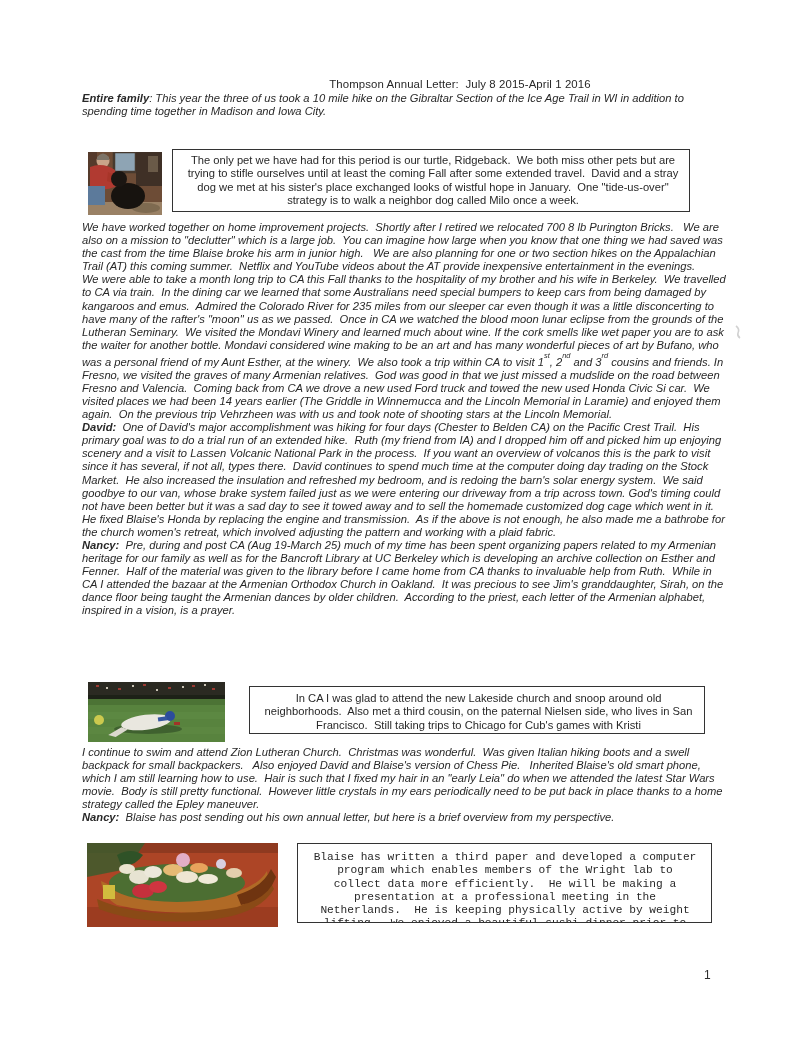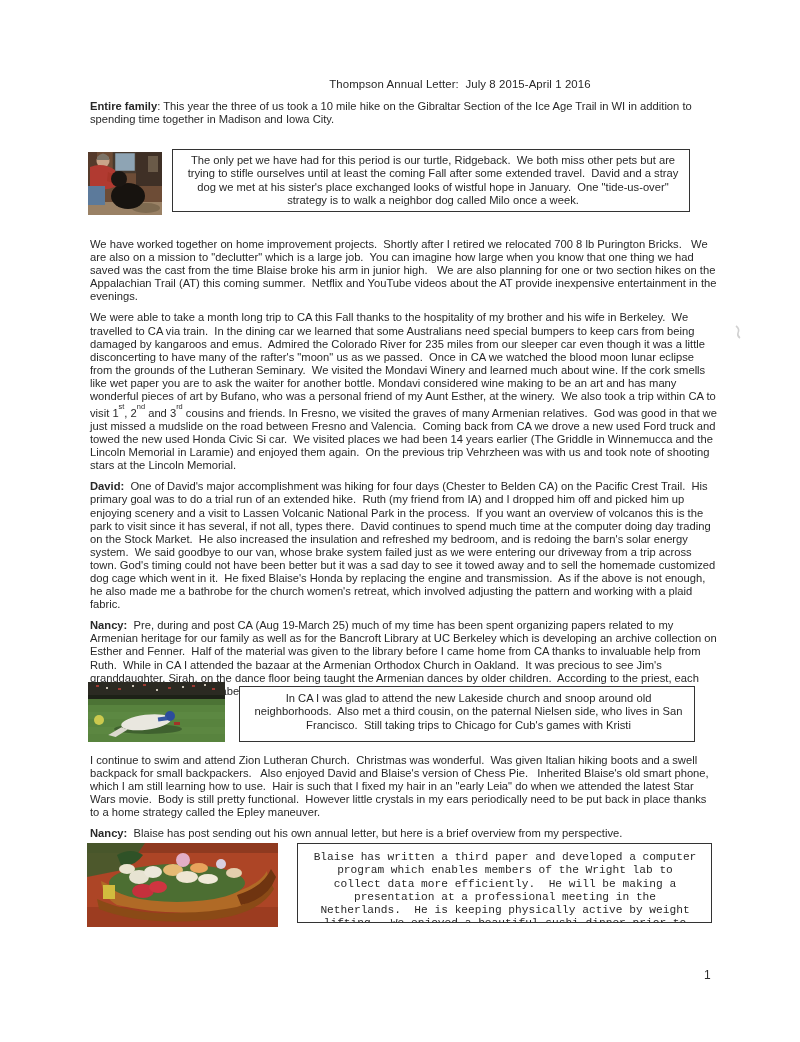--- a/index.html
+++ b/index.html
@@ -7,40 +7,40 @@
     width:800px;height:1042px;background:#ffffff;
     font-family:"Liberation Sans",sans-serif;color:#282828;
     position:relative;overflow:hidden;
   }
   .sheet{position:absolute;inset:0;background:#ffffff;}
   .title{
     position:absolute;top:78px;left:16px;width:800px;text-align:center;
     font-size:11.4px;letter-spacing:0.1px;white-space:pre-wrap;padding-left:44px;
   }
   .stream{position:absolute;left:82px;width:644px;font-size:11.2px;line-height:13.1px;}
-  .stream p{margin:8px;white-space:pre-wrap;}
+  .stream p{margin:0;white-space:pre-wrap;font-style:italic;}
   .lead{font-weight:700;}
   sup{font-size:7.4px;position:relative;top:-3.2px;}
   .callout{
     position:absolute;border:1.6px solid #333333;background:#ffffff;
     box-sizing:border-box;font-size:11.2px;line-height:13.3px;overflow:hidden;
   }
   .callout .inner{white-space:pre-wrap;text-align:center;}
   .box-turtle{left:172px;top:149px;width:518px;height:63px;padding:4px 10px 0 14px;}
-  .box-lakeside{left:239px;top:686px;width:456px;height:56px;padding:5px 10px 0 13px;}
+  .box-lakeside{left:249px;top:686px;width:456px;height:48px;padding:5px 10px 0 13px;}
   .box-blaise{left:297px;top:843px;width:415px;height:80px;padding:7px 12px 0 13px;font-family:Liberation Mono, monospace;}
   .photo{position:absolute;line-height:0;}
   .photo svg{display:block;}
   .photo-dog{left:88px;top:152px;}
   .photo-cubs{left:88px;top:682px;}
   .photo-sushi{left:87px;top:843px;}
   .pagenum{position:absolute;left:704px;top:968px;font-size:12px;color:#2d2d2d;}
   .smudge{position:absolute;left:733px;top:325px;opacity:.45;}
   .stream-top{top:92px;}
-  .stream-main{top:230px;}
+  .stream-main{top:221px;}
   .stream-late{top:746px;}
 </style>
 </head>
 <body>
 
 <div class="sheet">
 
   <div class="title">Thompson Annual Letter:  July 8 2015-April 1 2016</div>
 
   <div class="stream stream-top">

